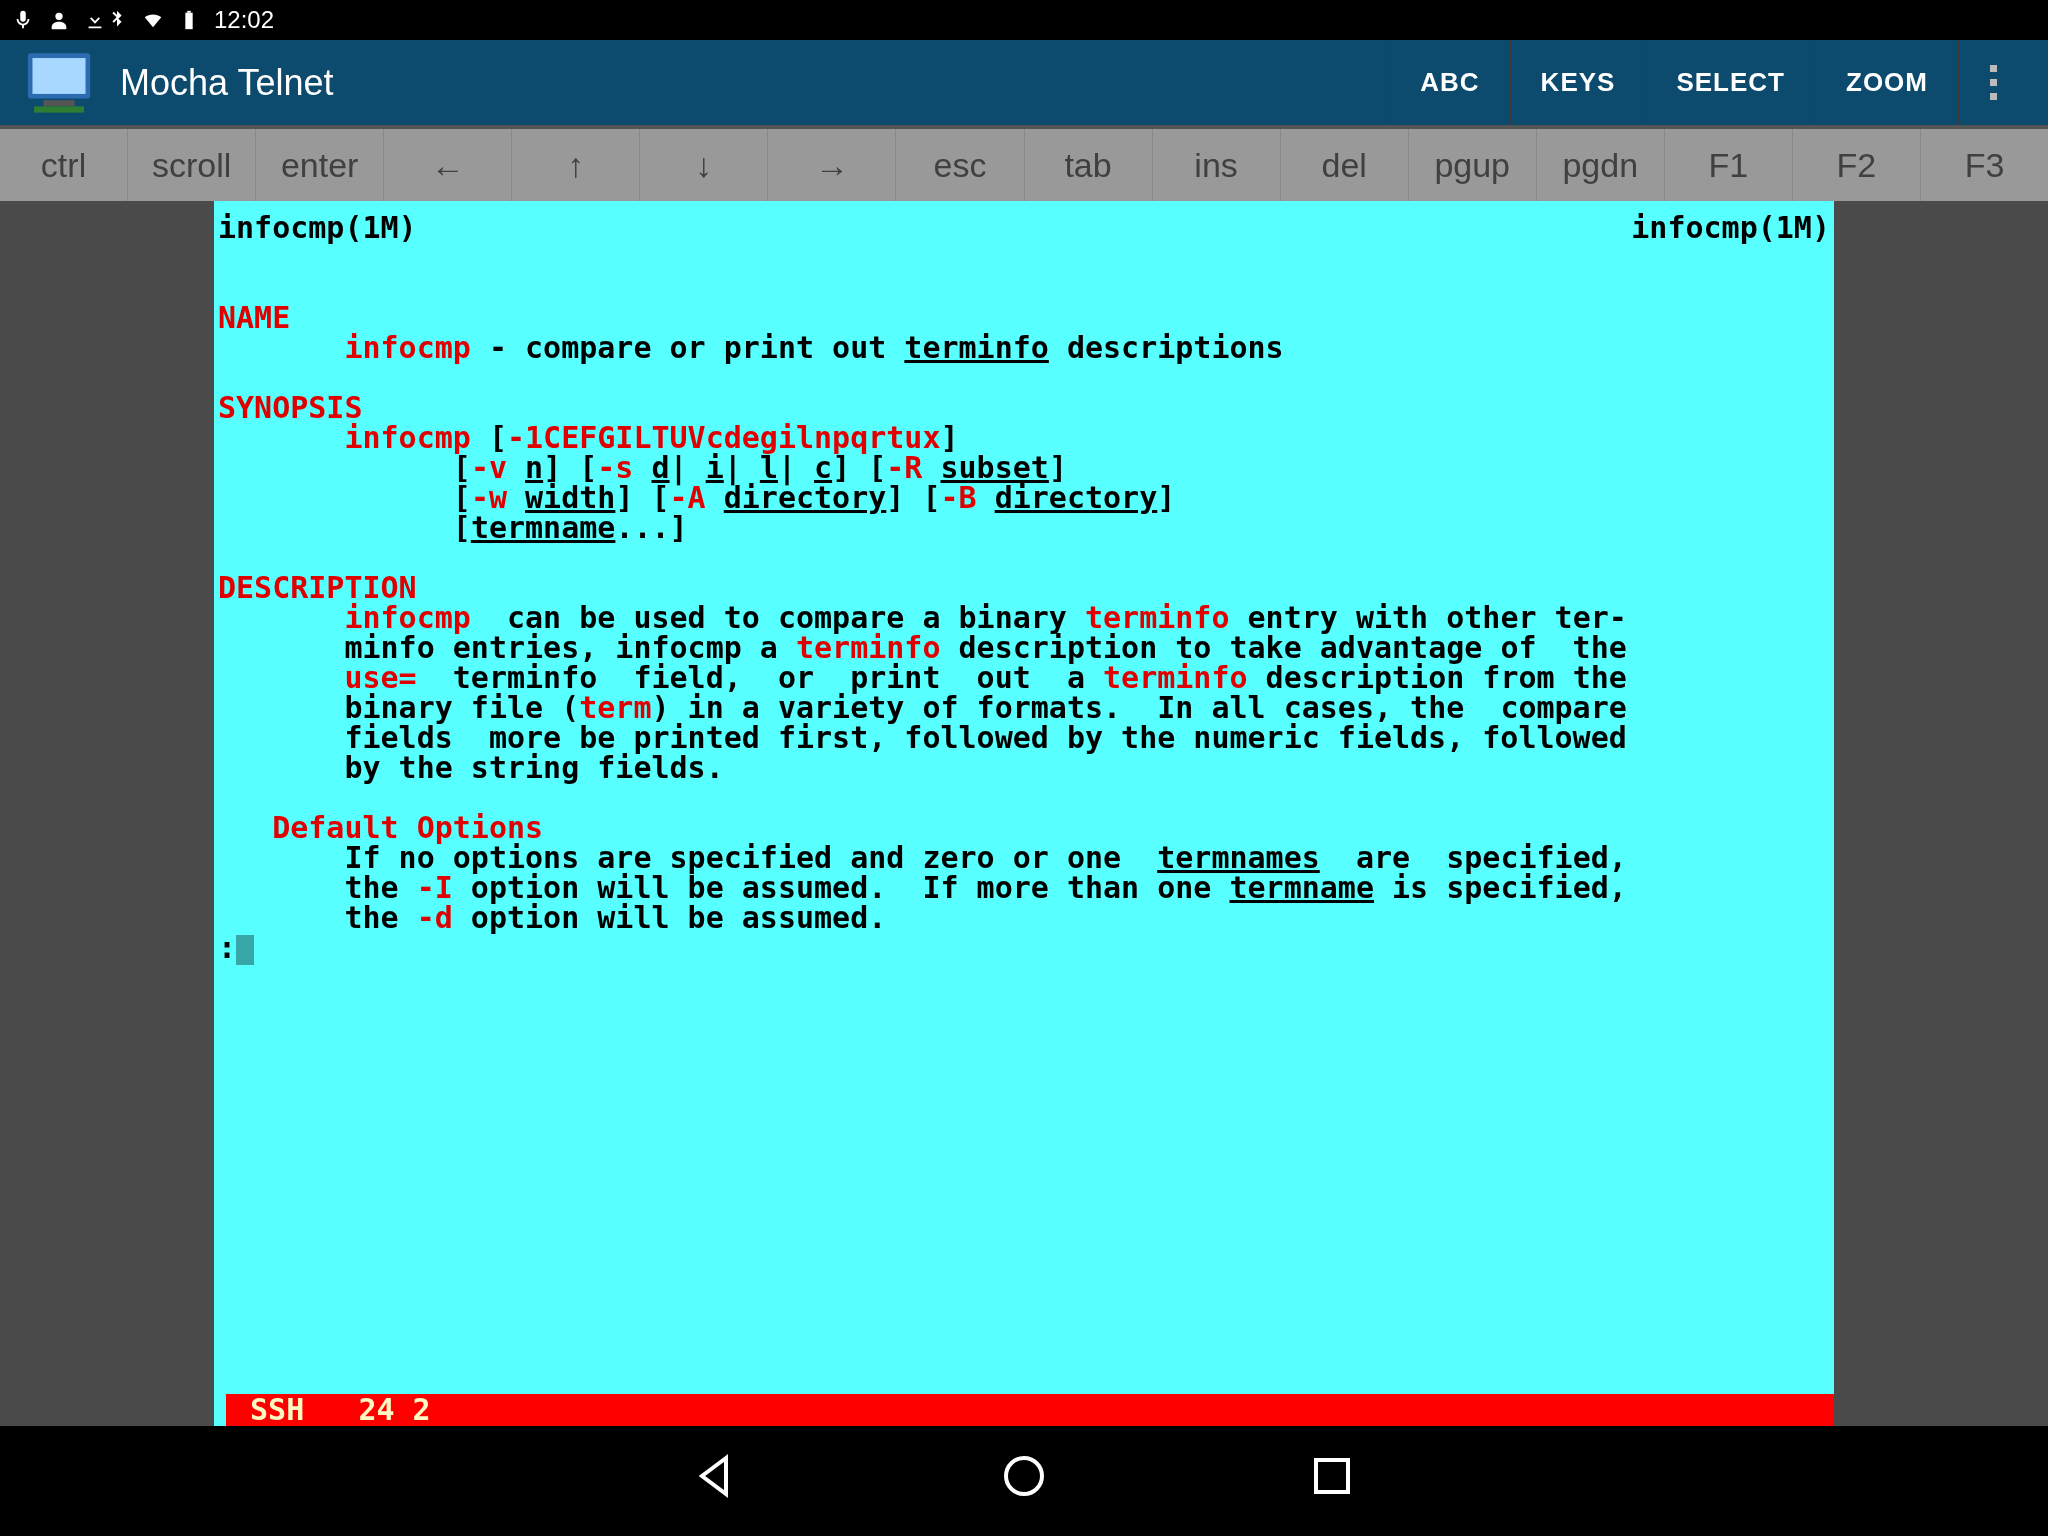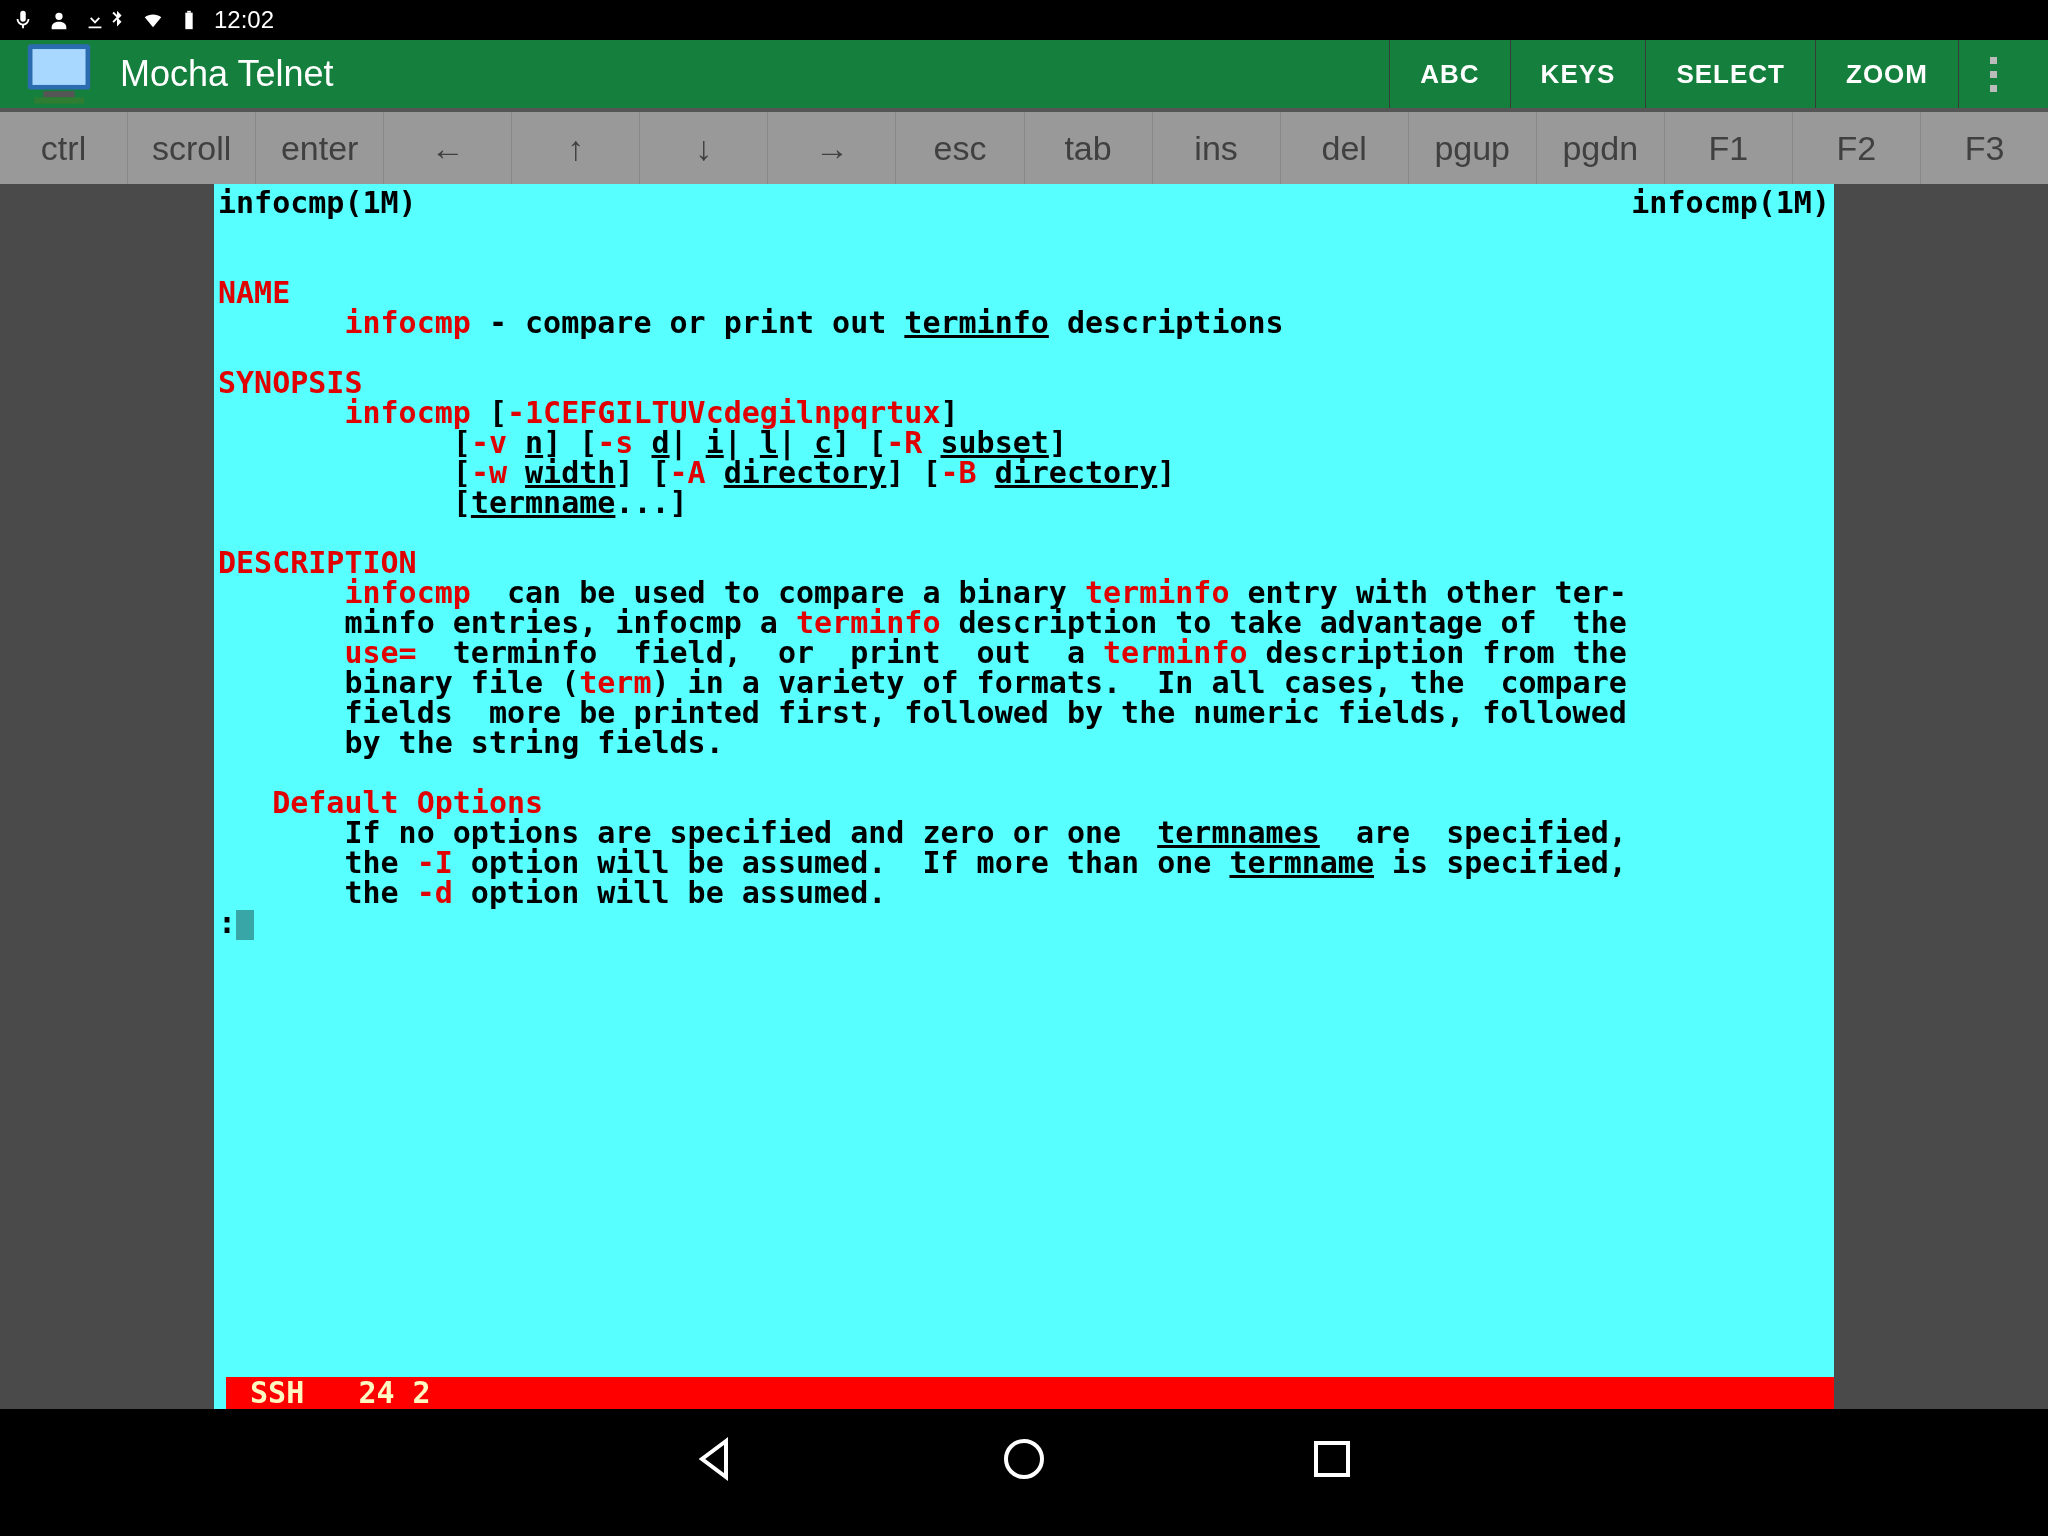--- a/index.html
+++ b/index.html
@@ -4,40 +4,40 @@
 <style>
   * { margin: 0; padding: 0; box-sizing: border-box; }
   html, body { width: 2048px; height: 1536px; background: #000; font-family: sans-serif; overflow: hidden; }
 
   
   .statusbar { height: 40px; background: #000; display: flex; align-items: center; padding: 0 12px; color: #fff; font-size: 24px; }
   .status-left, .status-right { display: flex; align-items: center; gap: 14px; }
   .status-icon { width: 22px; height: 22px; display: flex; align-items: center; justify-content: center; }
 
   
-  .appbar { height: 68px; background: #15803d; display: flex; align-items: center; padding: 0 20px; color: #fff; }
+  .appbar { height: 85px; background: #0c4a6e; display: flex; align-items: center; padding: 0 20px; color: #fff; }
   .appbar-left { display: flex; align-items: center; gap: 22px; }
   .app-icon { width: 78px; height: 78px; display:flex; align-items:center; justify-content:center; }
   .monitor-svg { width:78px; height:78px; }
   .app-title { font-size: 36px; font-weight: 400; color:#fff; }
   .appbar-right { margin-left: auto; display: flex; align-items: stretch; height:100%; }
   .appbar-btn { display: flex; align-items: center; justify-content: center; padding: 0 30px; color: #fff; font-size: 26px; font-weight: 700; letter-spacing: 1px; border-left: 1px solid #3a3a3a; height:100%; }
   .overflow { width: 70px; display: flex; flex-direction: column; align-items: center; justify-content: center; gap: 7px; border-left: 1px solid #3a3a3a; height:100%; }
   .dot { width: 7px; height: 7px; background: #bbb; }
 
   .sep-line { height: 4px; background: #555; }
 
   
   .keyrow { height: 72px; background: #999; display: flex; }
   .key { flex: 1; display: flex; align-items: center; justify-content: center; color: #404040; font-size: 34px; border-right: 1px solid #888; }
   .key:last-child { border-right: none; }
 
   
   .term-wrap { background: #4a4a4a; display:flex; justify-content:center; height: calc(1536px - 40px - 95px - 4px - 72px - 100px); }
-  .terminal { background: #57ffff; width: 1620px; font-family: "DejaVu Sans Mono","Courier New",monospace; font-size: 30px; line-height: 1.0; color: #000; white-space: pre; padding: 4px 4px 0 4px; font-weight: bold; position:relative; }
+  .terminal { background: #57ffff; width: 1620px; font-family: "DejaVu Sans Mono","Courier New",monospace; font-size: 30px; line-height: 1.0; color: #000; white-space: pre; padding: 12px 4px 0 4px; font-weight: bold; position:relative; }
   .terminal .red { color: #e00000; }
   .terminal .ul { text-decoration: underline; }
   .hdr { display:flex; justify-content:space-between; }
   .statusline { background: #ff0000; color:#fef9c3; padding: 1px 6px; position:absolute; left:12px; right:0; bottom:0; }
   .cursor-blk { display:inline-block; width: 0.6em; height: 1em; background: rgba(0,0,0,0.35); vertical-align: text-bottom; }
 
   
   .navbar { height: 100px; background: #000; display: flex; align-items: center; justify-content: center; gap: 260px; }
   .nav-btn { width: 48px; height: 48px; color: #fff; display:flex; align-items:center; justify-content:center; }
 </style>

